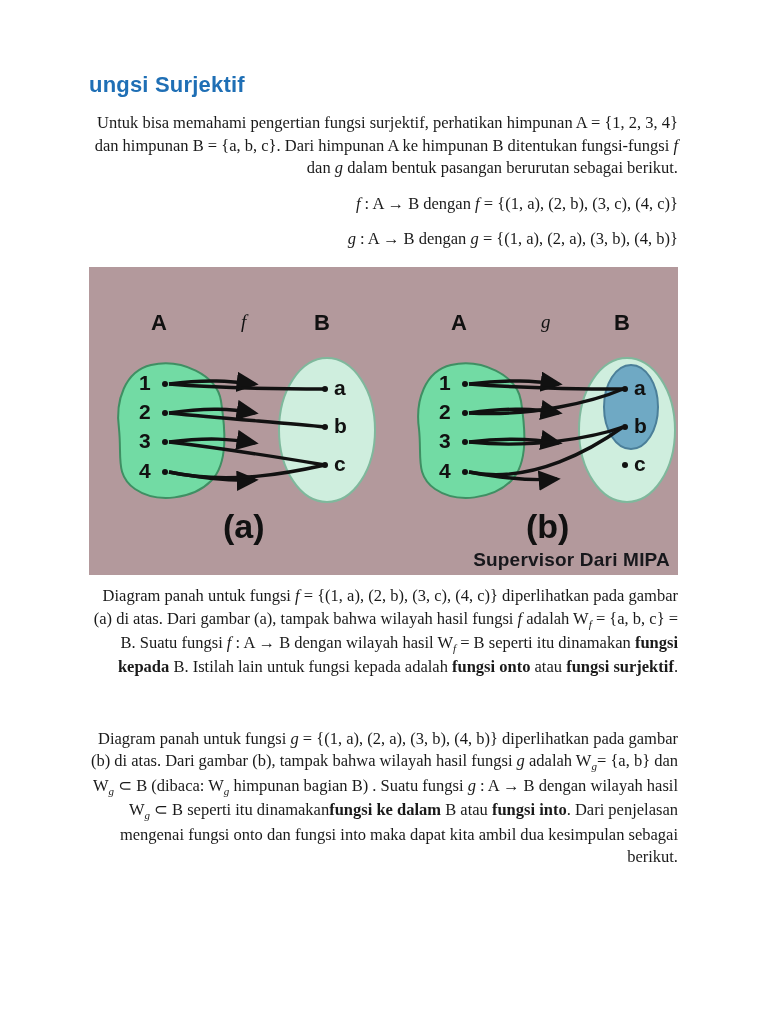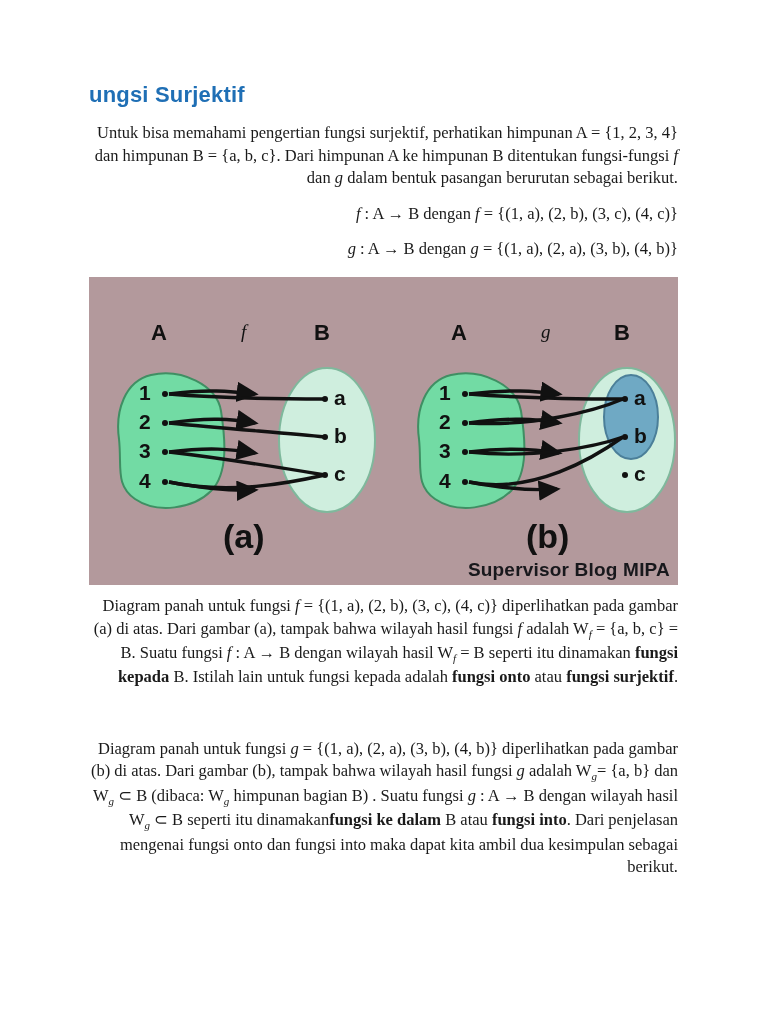--- a/index.html
+++ b/index.html
@@ -16,21 +16,21 @@
   }
   .page {
     position: relative;
     width: 768px;
     height: 1024px;
     background: #ffffff;
   }
   .content {
     position: absolute;
     left: 89px;
-    top: 82px;
+    top: 72px;
     width: 589px;
   }
   h1.title {
     font-family: "Liberation Sans", sans-serif;
     font-size: 22px;
     font-weight: bold;
     color: #1f6fb5;
     margin: 0 0 14px 0;
     letter-spacing: 0.2px;
   }
@@ -194,21 +194,21 @@
 
         <div class="dot" style="left:533px; top:119px;"></div>
         <div class="dot" style="left:533px; top:157px;"></div>
         <div class="dot" style="left:533px; top:195px;"></div>
         <div class="elem" style="left:545px; top:109px;">a</div>
         <div class="elem" style="left:545px; top:147px;">b</div>
         <div class="elem" style="left:545px; top:185px;">c</div>
 
         <div class="caption-a">(a)</div>
         <div class="caption-b">(b)</div>
-        <div class="watermark">Supervisor Blog MIPA</div>
+        <div class="watermark">Supervisor Dari MIPA</div>
       </div>
     </div>
 
     <p class="para">Diagram panah untuk fungsi <span class="it">f</span> = {(1, a), (2, b), (3, c), (4, c)} diperlihatkan pada gambar (a) di atas. Dari gambar (a), tampak bahwa wilayah hasil fungsi <span class="it">f</span> adalah W<span class="sub">f</span> = {a, b, c} = B. Suatu fungsi <span class="it">f</span> : A → B dengan wilayah hasil W<span class="sub">f</span> = B seperti itu dinamakan <span class="bold">fungsi kepada</span> B. Istilah lain untuk fungsi kepada adalah <span class="bold">fungsi onto</span> atau <span class="bold">fungsi surjektif</span>.</p>
 
     <div class="spacer"></div>
 
     <p class="para">Diagram panah untuk fungsi <span class="it">g</span> = {(1, a), (2, a), (3, b), (4, b)} diperlihatkan pada gambar (b) di atas. Dari gambar (b), tampak bahwa wilayah hasil fungsi <span class="it">g</span> adalah W<span class="sub">g</span>= {a, b} dan W<span class="sub">g</span> ⊂ B (dibaca: W<span class="sub">g</span> himpunan bagian B) . Suatu fungsi <span class="it">g</span> : A → B dengan wilayah hasil W<span class="sub">g</span> ⊂ B seperti itu dinamakan<span class="bold">fungsi ke dalam</span> B atau <span class="bold">fungsi into</span>. Dari penjelasan mengenai fungsi onto dan fungsi into maka dapat kita ambil dua kesimpulan sebagai berikut.</p>
 
   </div>

